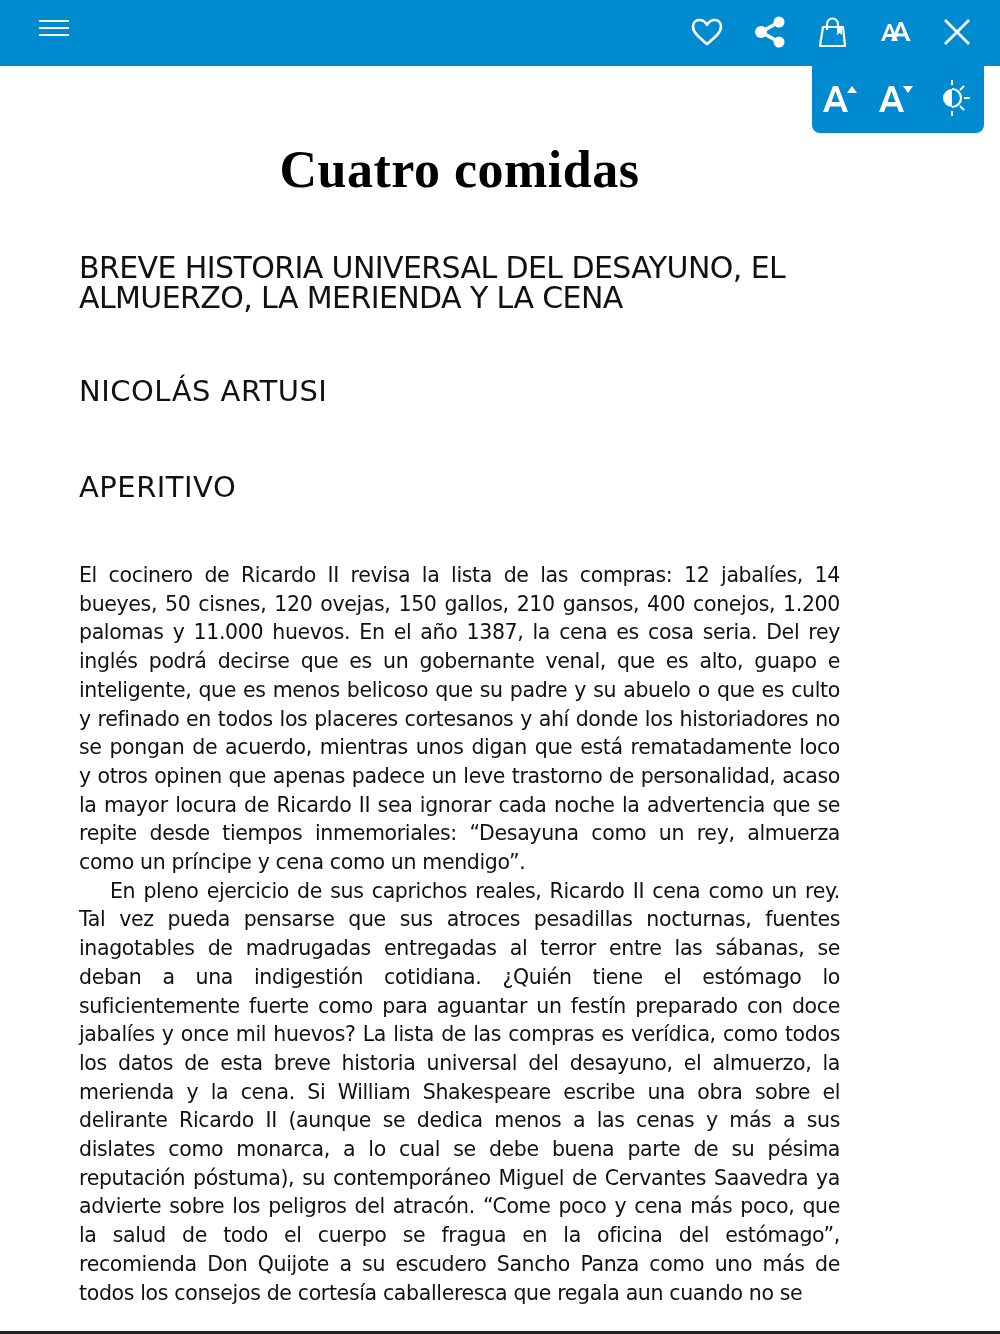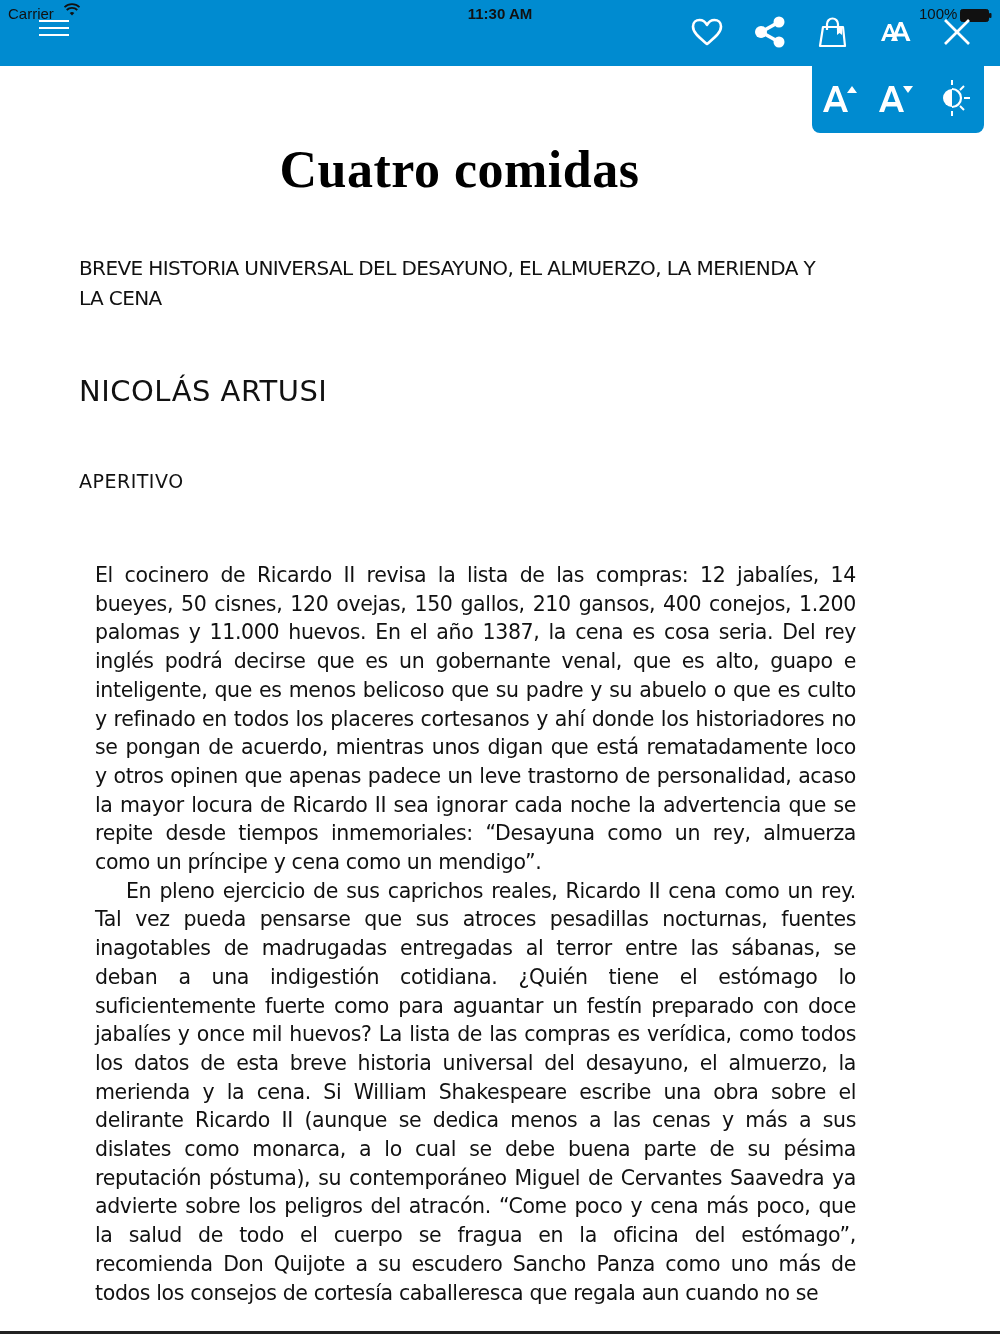--- a/index.html
+++ b/index.html
@@ -35,59 +35,45 @@
 
     
     .content { position: absolute; left: 79px; top: 0; width: 761px; }
     .book-title {
       position: absolute; left: 0; width: 761px; top: 140px;
       text-align: center; font-family: "Liberation Serif", serif; 
       font-size: 52px; color: #000; letter-spacing: 0.5px;
     }
     .subtitle {
       position: absolute; left: 0; top: 253px; width: 761px;
-      font-family: "DejaVu Sans", sans-serif; font-size: 20px; line-height: 30px;
+      font-family: "DejaVu Sans", sans-serif; font-size: 30px; line-height: 30px;
       color: #111; letter-spacing: -0.6px;
     }
     .author {
       position: absolute; left: 0; top: 374px;
       font-size: 29px; color: #111; letter-spacing: 0.5px;
     }
     .section {
       position: absolute; left: 0; top: 470px;
-      font-size: 19px; color: #111; letter-spacing: 0.5px;
+      font-size: 29px; color: #111; letter-spacing: 0.5px;
     }
     .body-text {
       position: absolute; left: 0; top: 561px; width: 761px;
       font-size: 20.5px; line-height: 28.7px; color: #111;
-      text-align: justify; letter-spacing: -0.35px; margin-left: 16px;
+      text-align: justify; letter-spacing: -0.35px;
     }
     .body-text p { margin: 0; }
     .body-text p.indent { text-indent: 31px; }
 
     .bottom-line { position: absolute; left: 0; top: 1331px; width: 1000px; height: 3px; background: #222; }
   </style>
 </head>
 <body>
 
 <div class="topbar">
-  <div class="status-bar">
-    <span class="status-carrier">Carrier</span>
-    <svg class="status-wifi" width="16" height="14" viewBox="0 0 16 14">
-      <path d="M8 12.5 L10.3 10 A3.3 3.3 0 0 0 5.7 10 Z" fill="#111"></path>
-      <path d="M2.7 7 A7.5 7.5 0 0 1 13.3 7" stroke="#111" stroke-width="1.8" fill="none"></path>
-      <path d="M0.5 4.2 A10.8 10.8 0 0 1 15.5 4.2" stroke="#111" stroke-width="1.8" fill="none"></path>
-    </svg>
-    <span class="status-time">11:30 AM</span>
-    <span class="status-battery-pct">100%</span>
-    <svg class="status-battery" viewBox="0 0 32 13">
-      <rect x="0.5" y="0.5" width="28" height="12" rx="2" fill="#111" stroke="#111"></rect>
-      <rect x="29" y="4" width="2.5" height="5" rx="1" fill="#111"></rect>
-    </svg>
-  </div>
 
   <div class="menu-btn">
     <span style="top:3px"></span>
     <span style="top:10px"></span>
     <span style="top:17px"></span>
   </div>
 
   <div class="top-icon" style="left:687px">
     <svg width="34" height="30" viewBox="0 0 34 30">
       <path d="M17 27 C10 21 3 16 3 9.5 C3 5.5 6 3 9.5 3 C12.8 3 15.5 5 17 8 C18.5 5 21.2 3 24.5 3 C28 3 31 5.5 31 9.5 C31 16 24 21 17 27 Z" fill="none" stroke="#fff" stroke-width="2.6" stroke-linejoin="round"></path>

